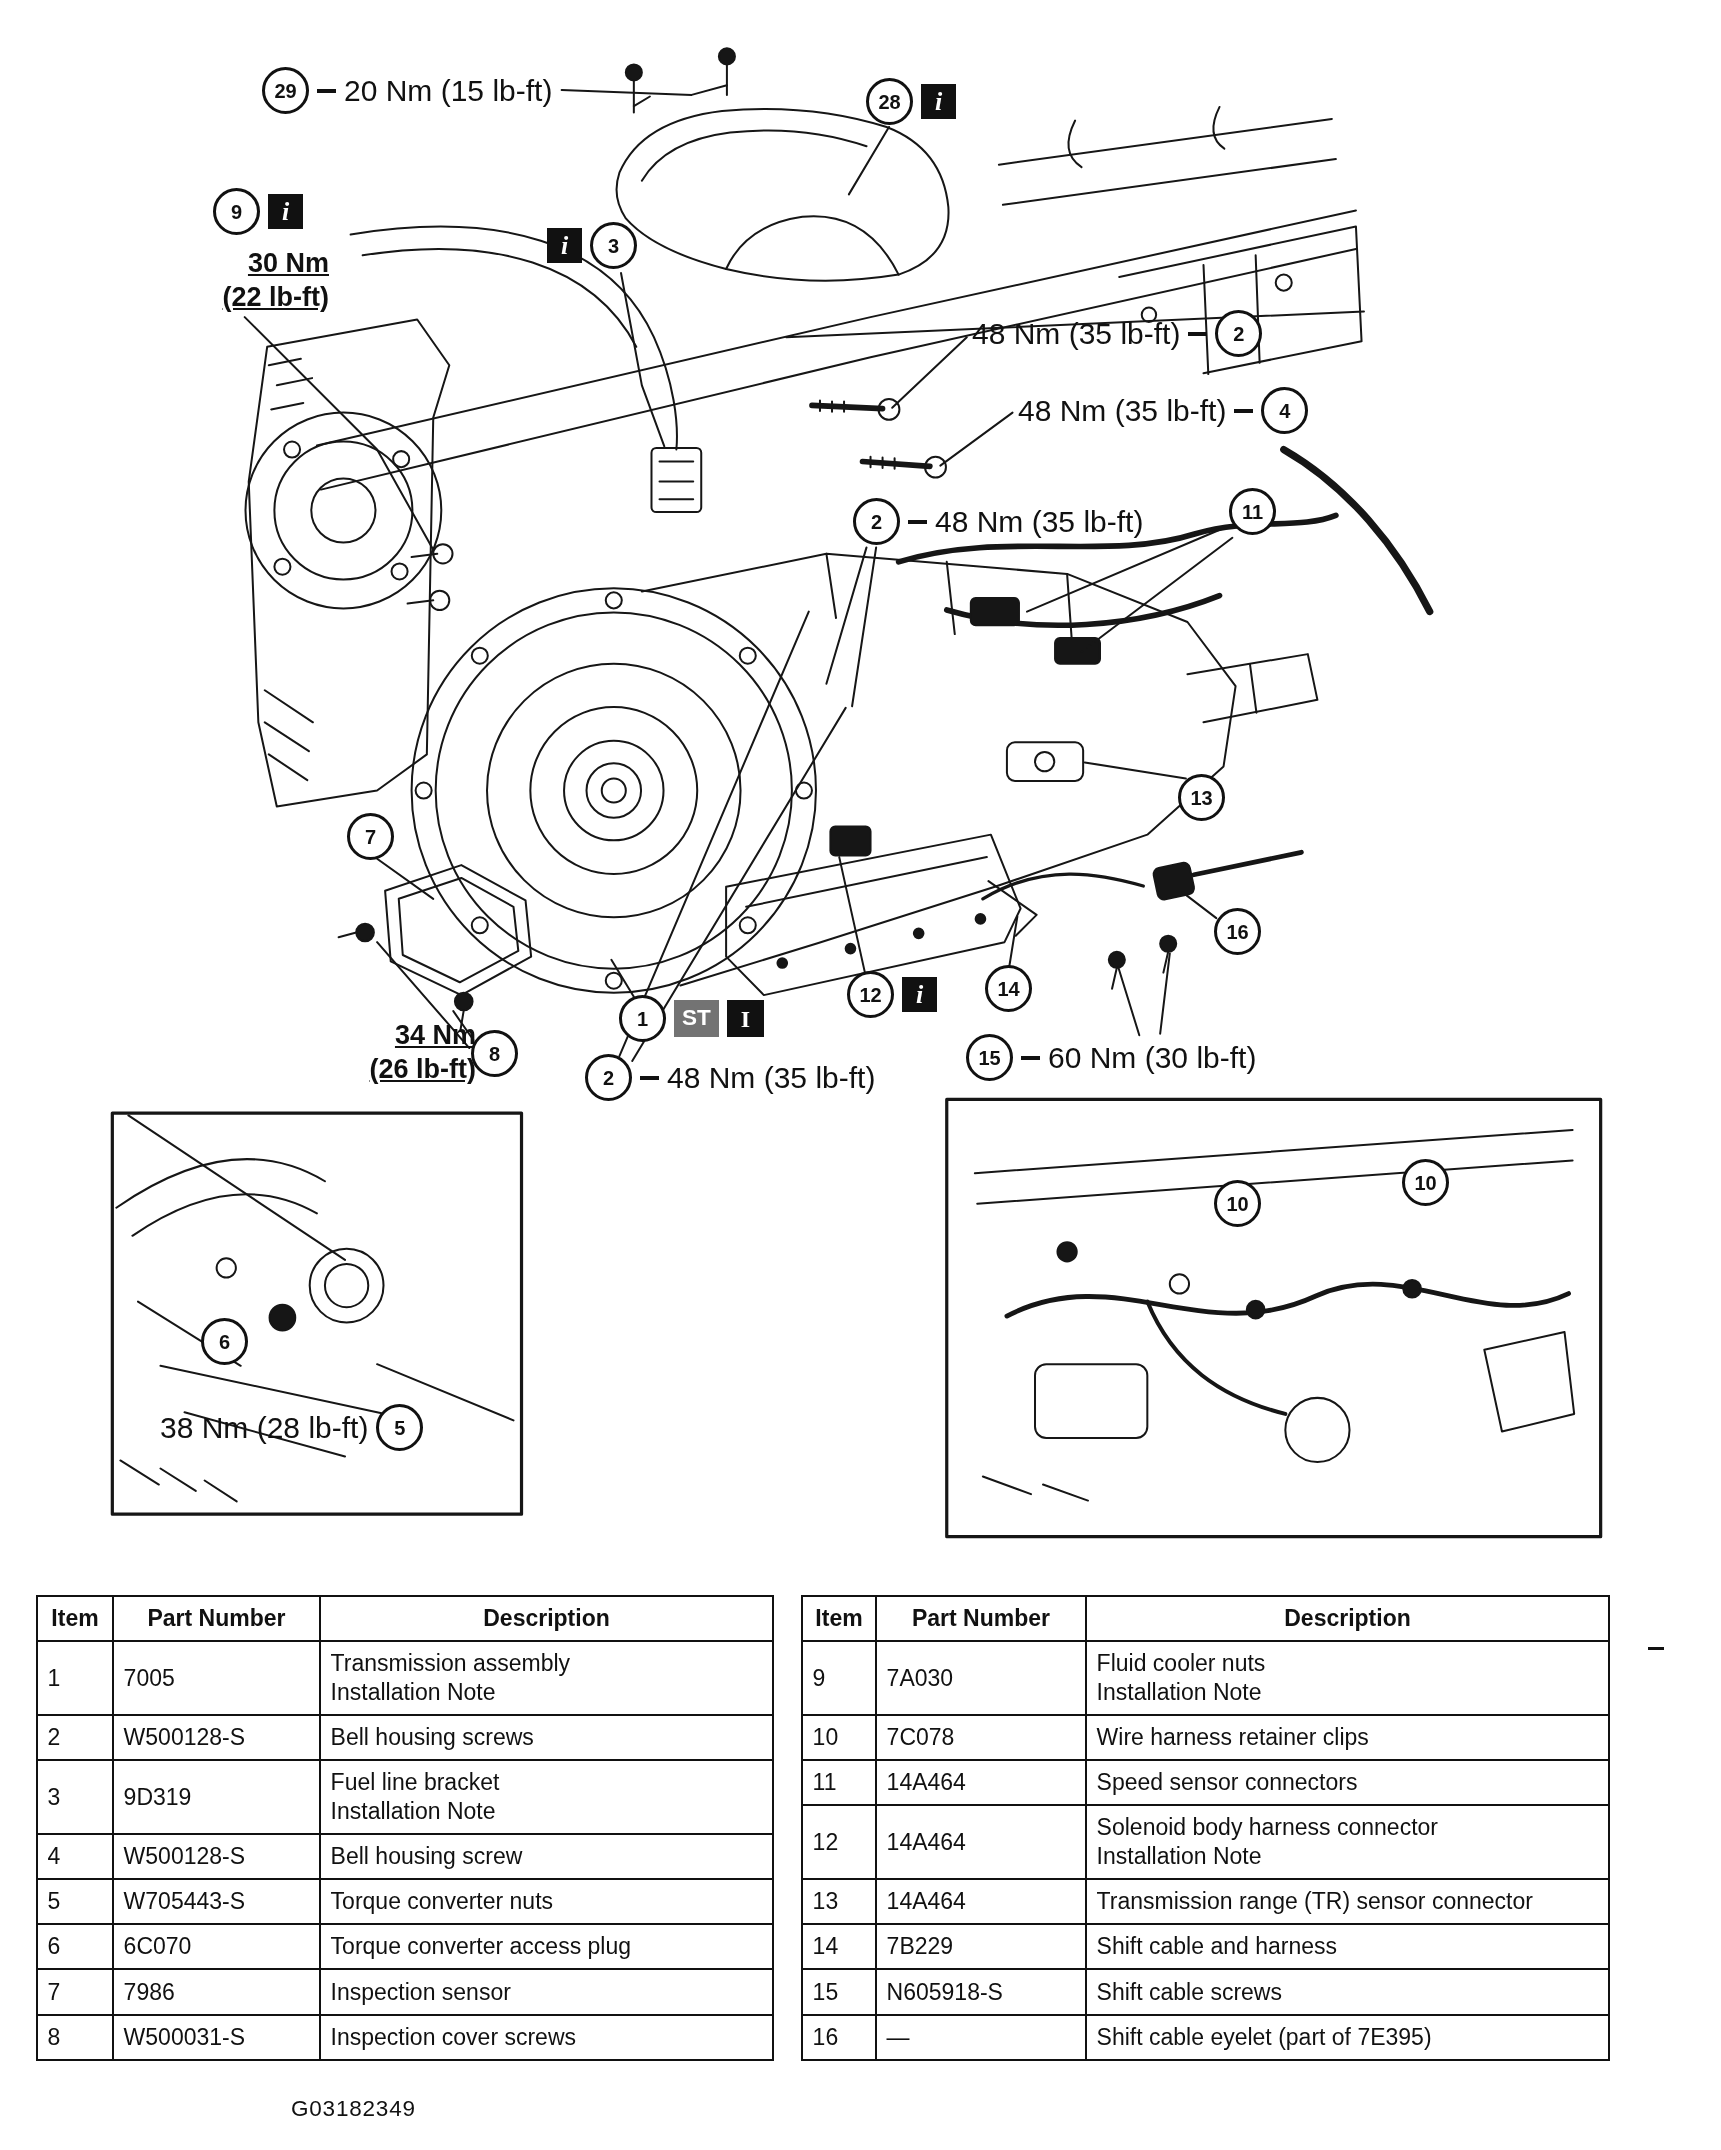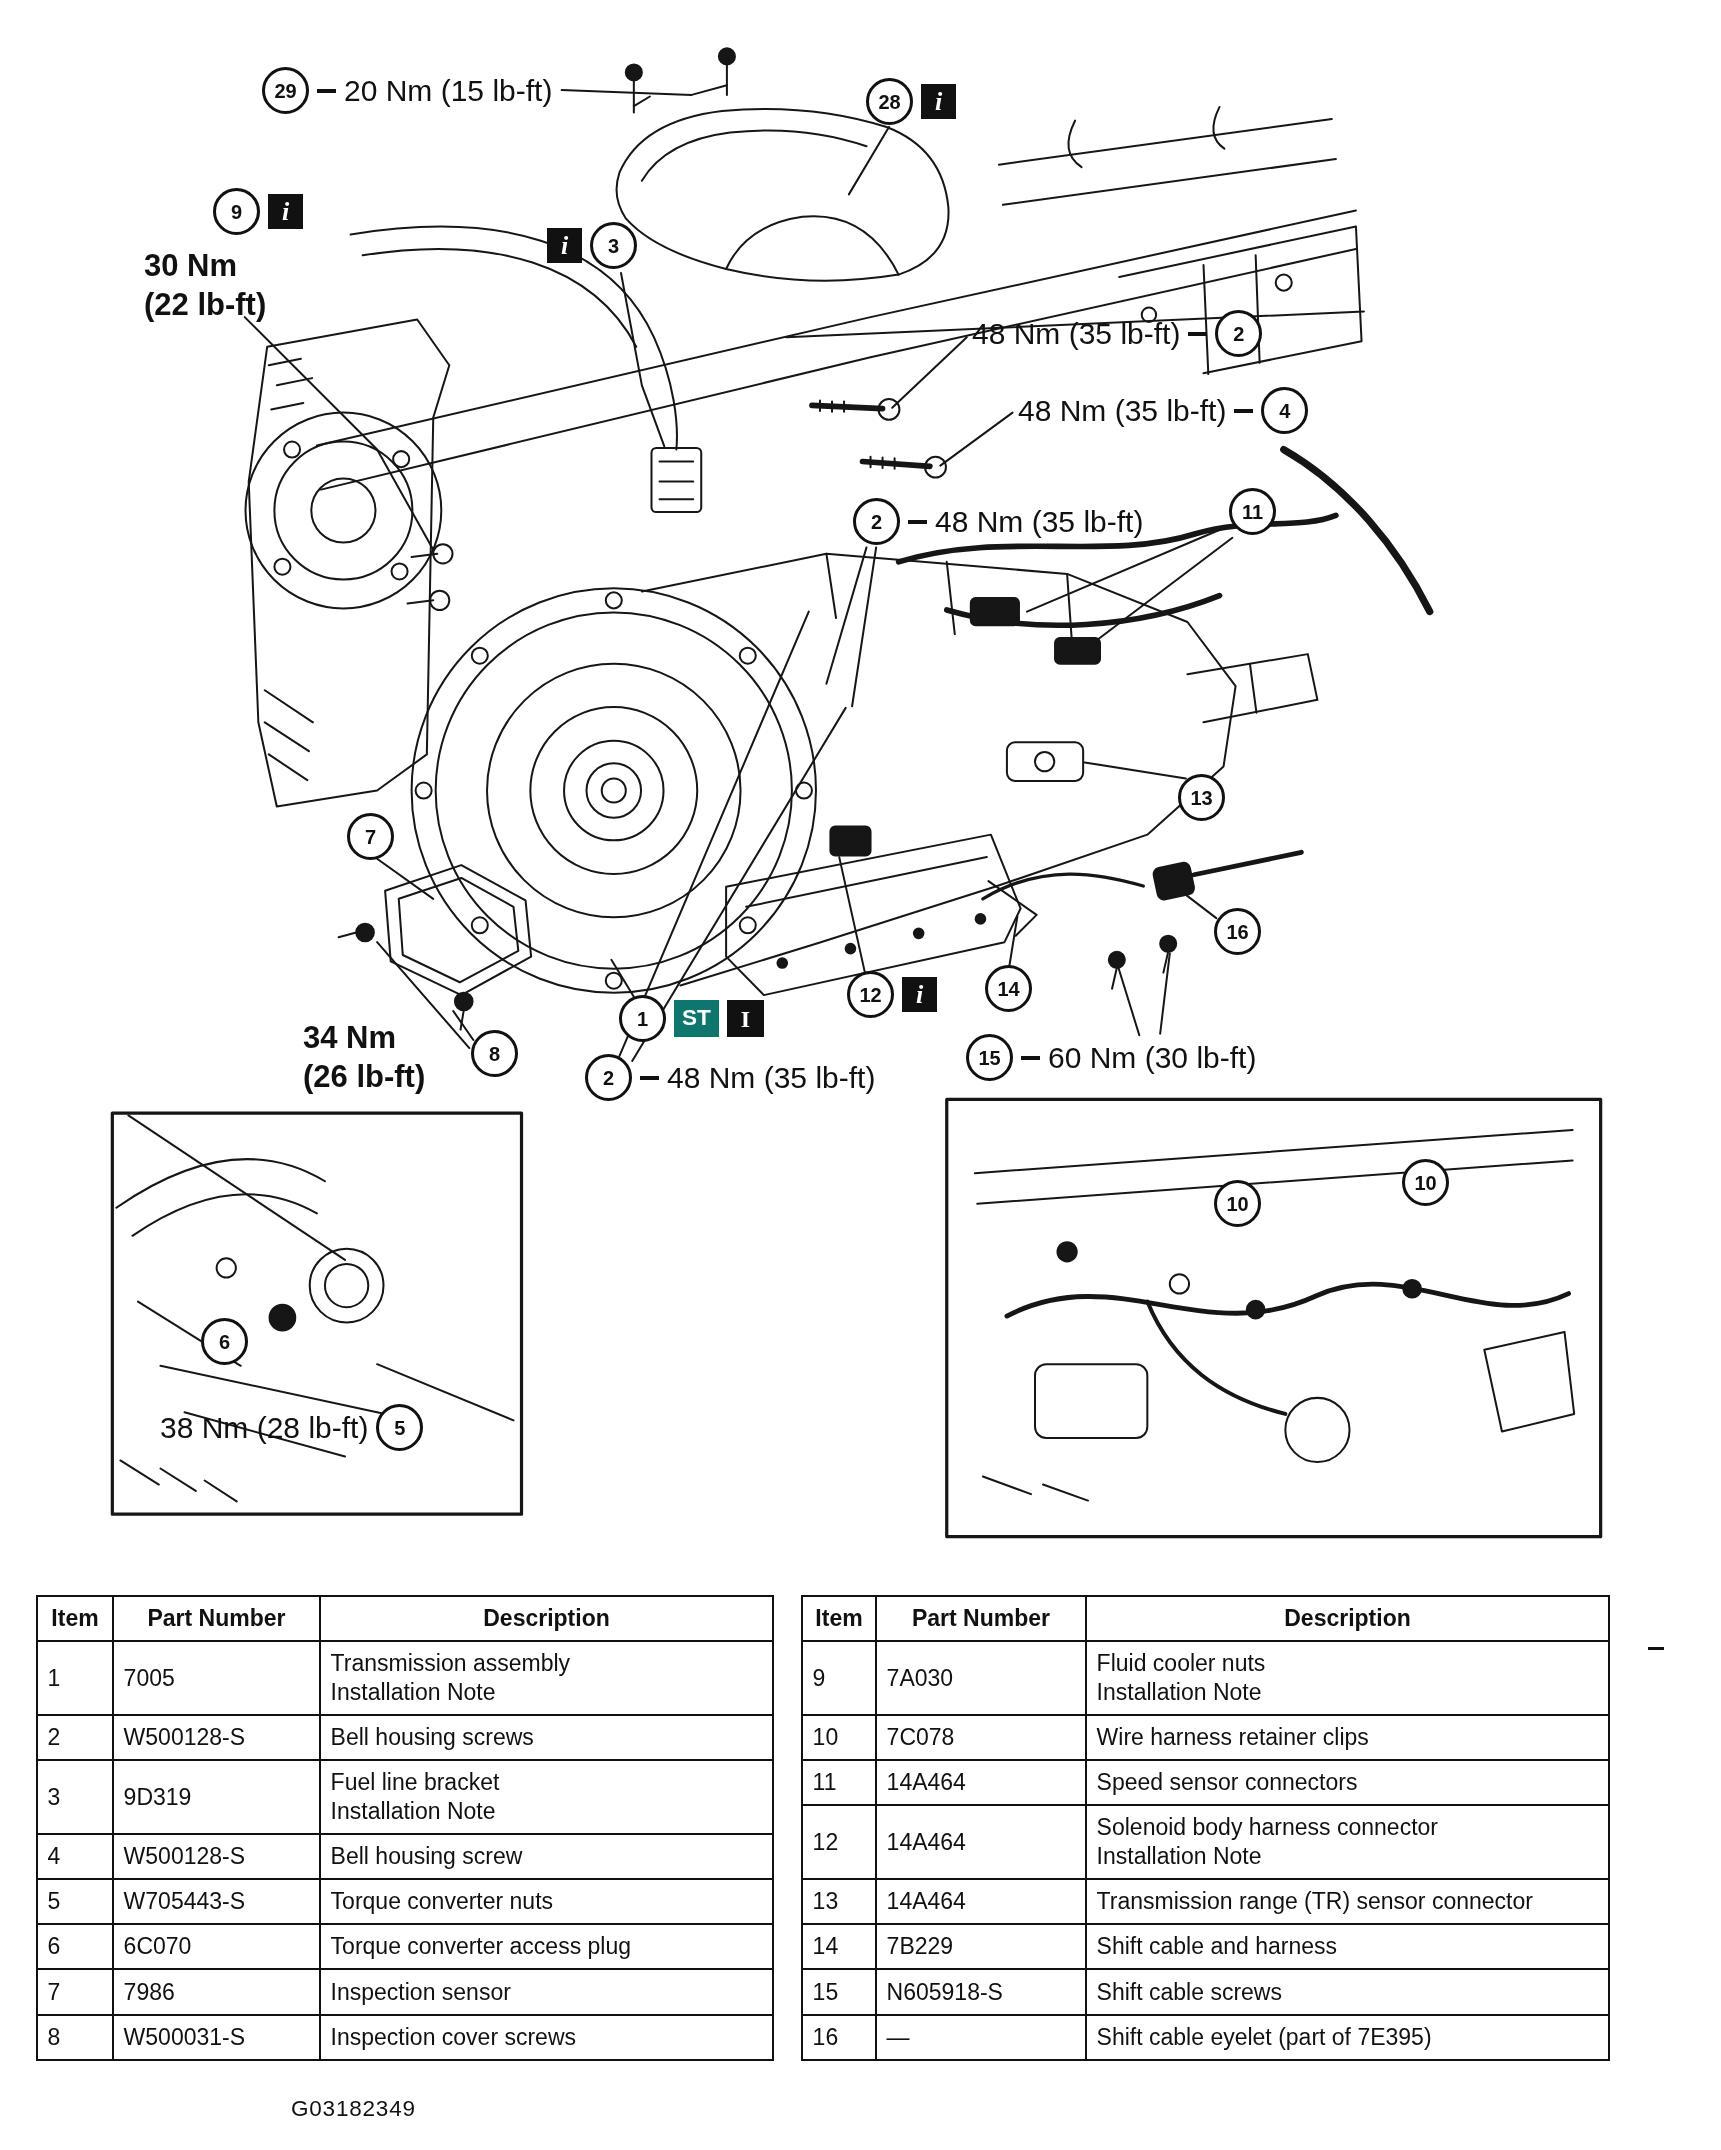--- a/index.html
+++ b/index.html
@@ -25,33 +25,33 @@
     font-weight:bold; font-size:20px; line-height:1;
   }
   .ibox {
     width:35px; height:35px; flex:0 0 auto;
     background:#111; color:#fff;
     display:flex; align-items:center; justify-content:center;
     font-family:"Liberation Serif", serif; font-style:italic; font-weight:bold; font-size:26px; line-height:1;
   }
   .stbox {
     min-width:45px; height:37px; flex:0 0 auto; padding:0 4.8px;
-    background:#0f766e; color:#fff;
+    background:#737373; color:#fff;
     display:flex; align-items:center; justify-content:center;
     font-weight:bold; font-size:22.5px; line-height:1;
   }
   .notebox {
     width:37px; height:37px; flex:0 0 auto;
     background:#111; color:#fff;
     display:flex; align-items:center; justify-content:center;
     font-family:"Liberation Serif", serif; font-weight:bold; font-size:24px; line-height:1;
   }
   .dash { width:19px; height:4px; background:#111; flex:0 0 auto; }
   .tlabel { font-weight:normal; font-size:30px; white-space:nowrap; }
-  .tlabel2 { position:absolute; font-weight:bold; font-size:31px; line-height:1.25; text-align:left; z-index:5; }
+  .tlabel2 { position:absolute; font-weight:bold; font-size:27px; line-height:1.25; text-align:right; z-index:5;text-decoration:underline; }
   .stray { position:absolute; width:16px; height:3.2px; background:#111; }
 
   
   .tables { position:absolute; top:1595px; left:0; width:1721px; height:481px; }
   table.parts { border-collapse:collapse; position:absolute; top:0; background:#fff; table-layout:fixed; }
   table.parts th, table.parts td {
     border:2.4px solid #111;
     padding:7.2px 9.6px;
     font-size:23px; line-height:1.25;
     vertical-align:middle; text-align:left;

